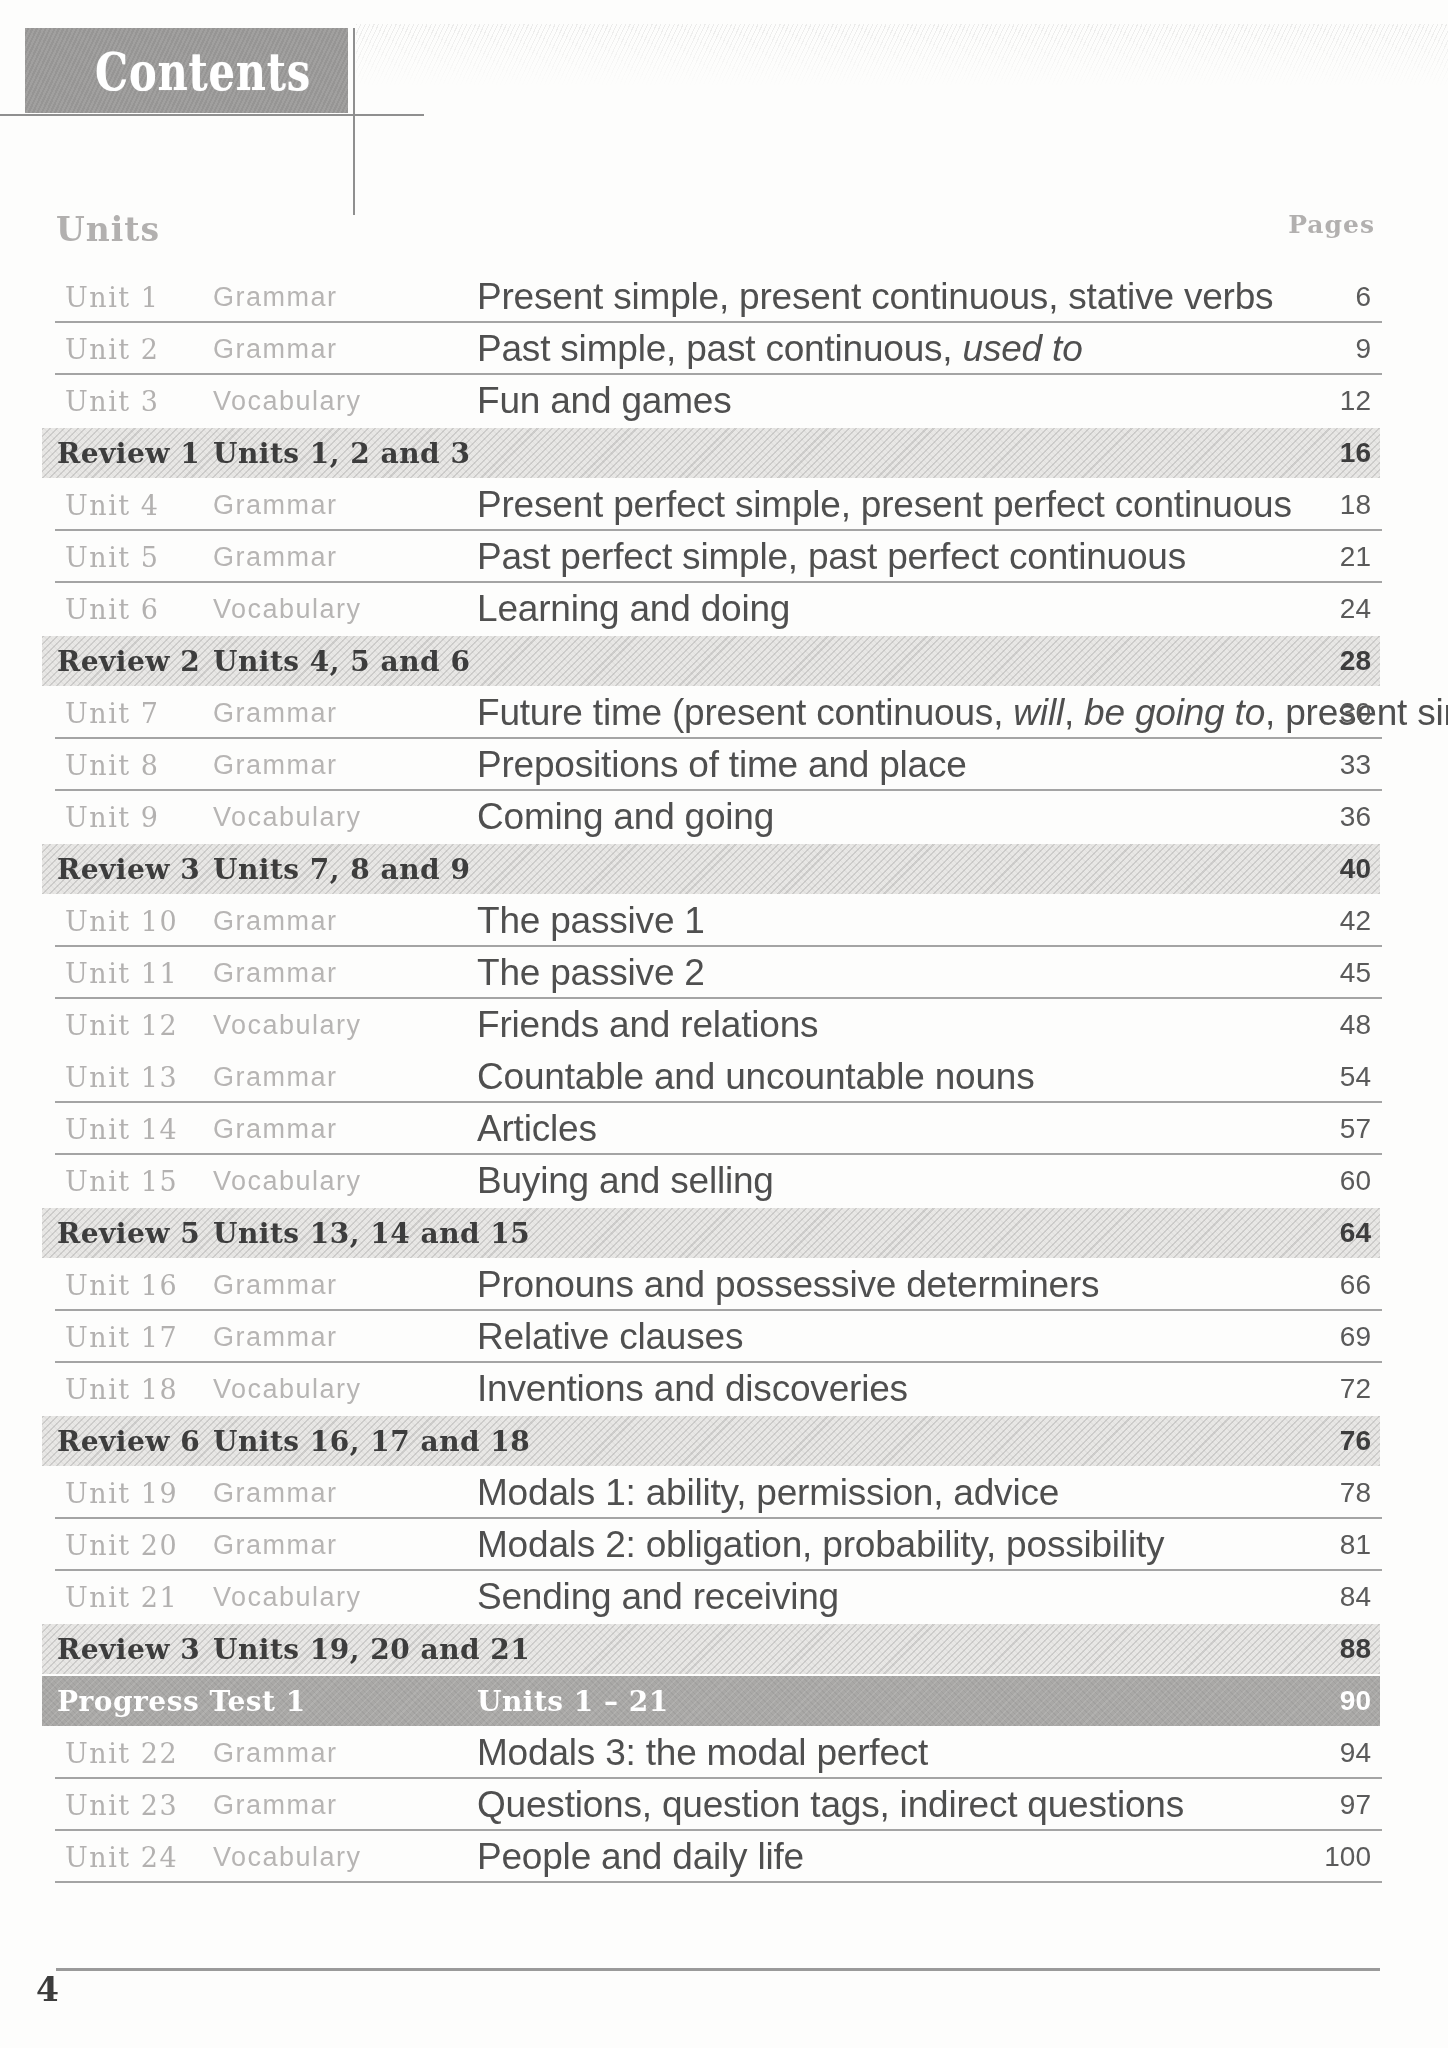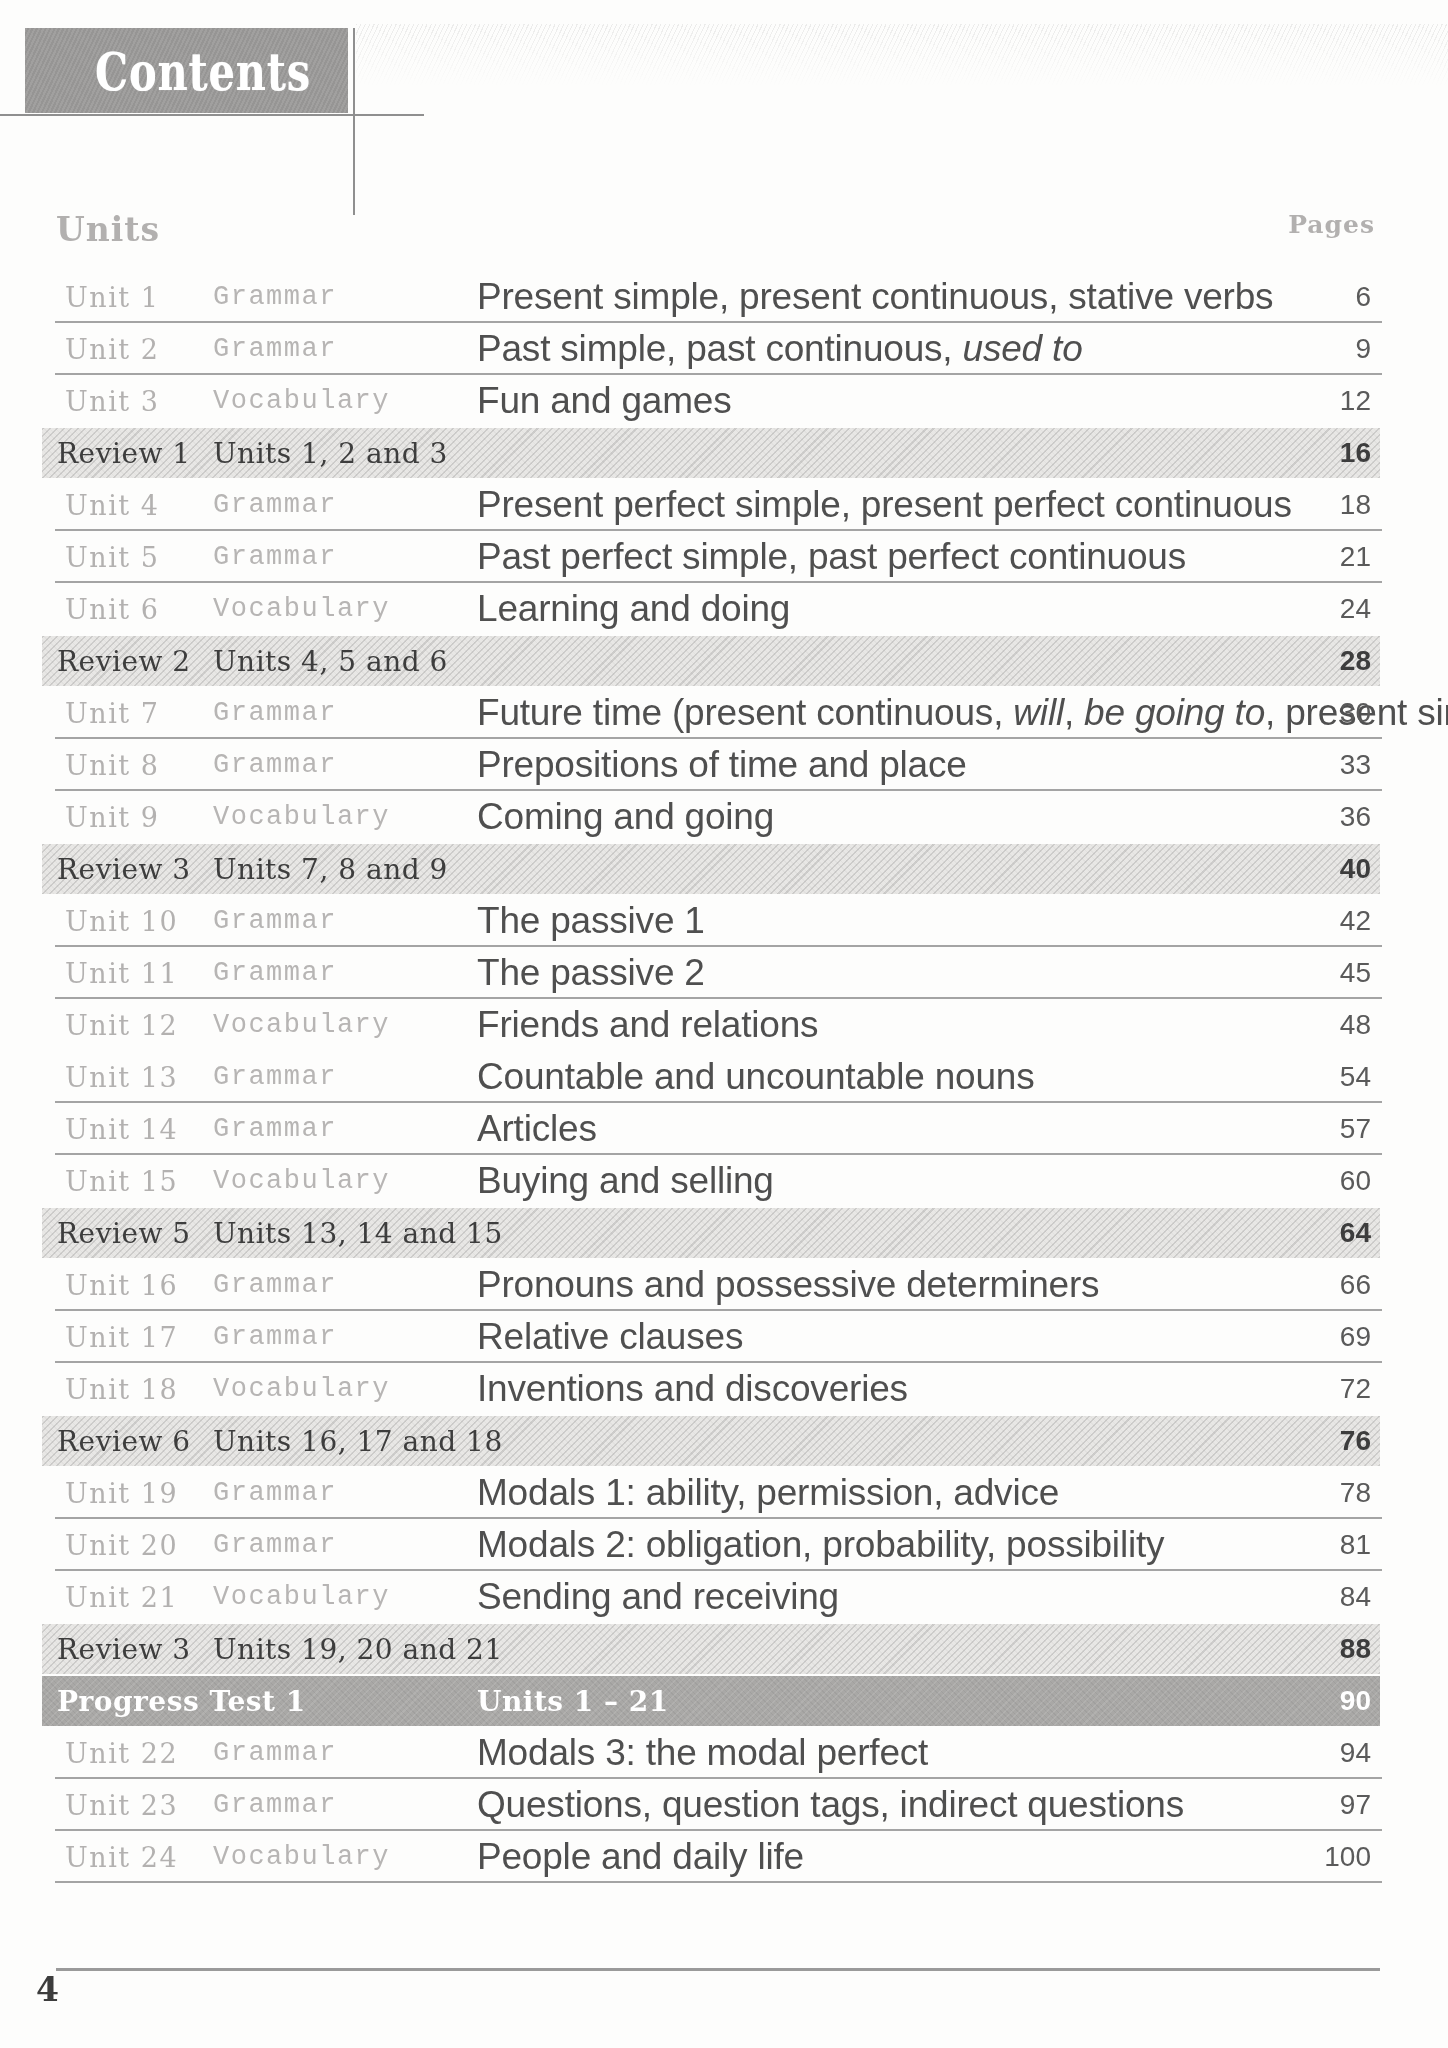--- a/index.html
+++ b/index.html
@@ -79,21 +79,21 @@
   .row .c1{position:absolute;left:57px;top:50%;transform:translateY(-50%);white-space:nowrap;}
   .row .c2{position:absolute;left:213px;top:50%;transform:translateY(-50%);white-space:nowrap;}
   .row .c3{position:absolute;left:477px;top:50%;transform:translateY(-50%);white-space:nowrap;}
   .row .c4{position:absolute;right:77px;top:50%;transform:translateY(-50%);text-align:right;white-space:nowrap;}
 
   .unitlabel{
     font-family:"DejaVu Serif","Liberation Serif",serif;
     font-size:27px;color:var(--unit_label);letter-spacing:1.5px;margin-left:8px;
   }
   .typelabel{
-    font-family:Liberation Mono, monospace;
+    font-family:Liberation Sans, sans-serif;
     font-size:27px;color:var(--type_label);letter-spacing:1.5px;
   }
   .desc{font-size:37px;color:var(--description);letter-spacing:-0.2px;}
   .desc .it{font-style:italic;}
   .pagenum{font-size:28px;color:var(--page_number);}
 
   .divider{
     position:absolute;left:55px;right:66px;bottom:0;height:2px;
     background:var(--divider);
   }
@@ -102,21 +102,21 @@
   .band{
     position:absolute;left:42px;right:68px;top:1px;height:50px;
   }
   .row.review .band{
     background:
       repeating-linear-gradient(135deg, rgba(100,100,100,.20) 0 1.5px, rgba(0,0,0,0) 1.5px 5px),
       repeating-linear-gradient(45deg, rgba(120,120,120,.06) 0 1px, rgba(0,0,0,0) 1px 4px),
       var(--review_bar_bg);
   }
   .row.review .c1,.row.review .c2{
-    font-family:"DejaVu Serif","Liberation Serif",serif;font-weight:normal;
+    font-family:"DejaVu Serif","Liberation Serif",serif;font-weight:bold;
     font-size:28px;color:var(--review_text);letter-spacing:0.5px;
   }
   .row.review .c4{
     font-weight:bold;font-size:28px;color:var(--review_text);
   }
 
   
   .row.progress .band{
     background:
       repeating-linear-gradient(135deg, rgba(255,255,255,.10) 0 1.5px, rgba(0,0,0,0) 1.5px 5px),

